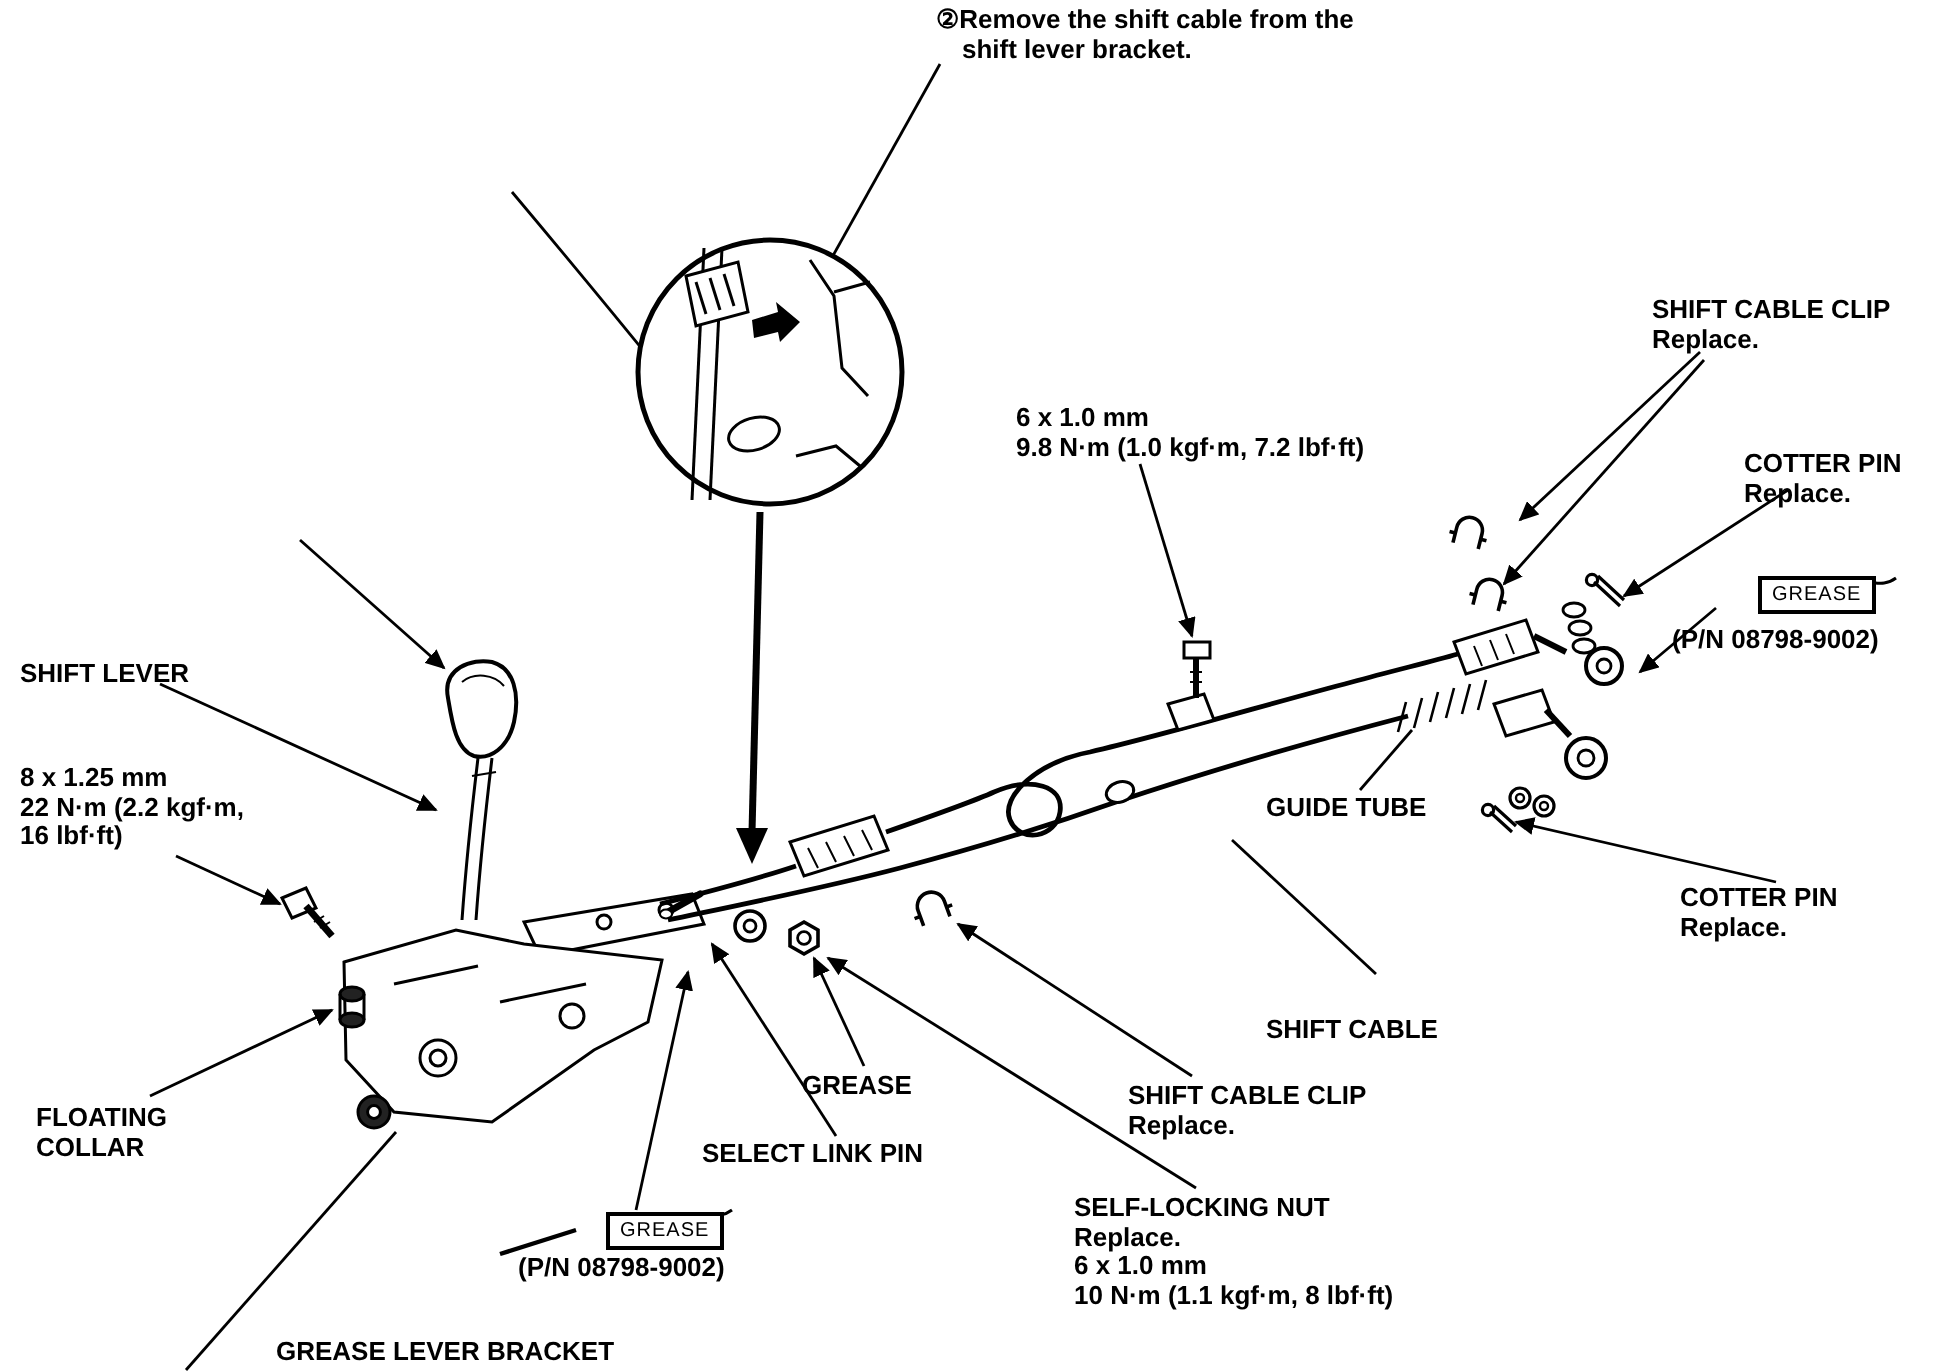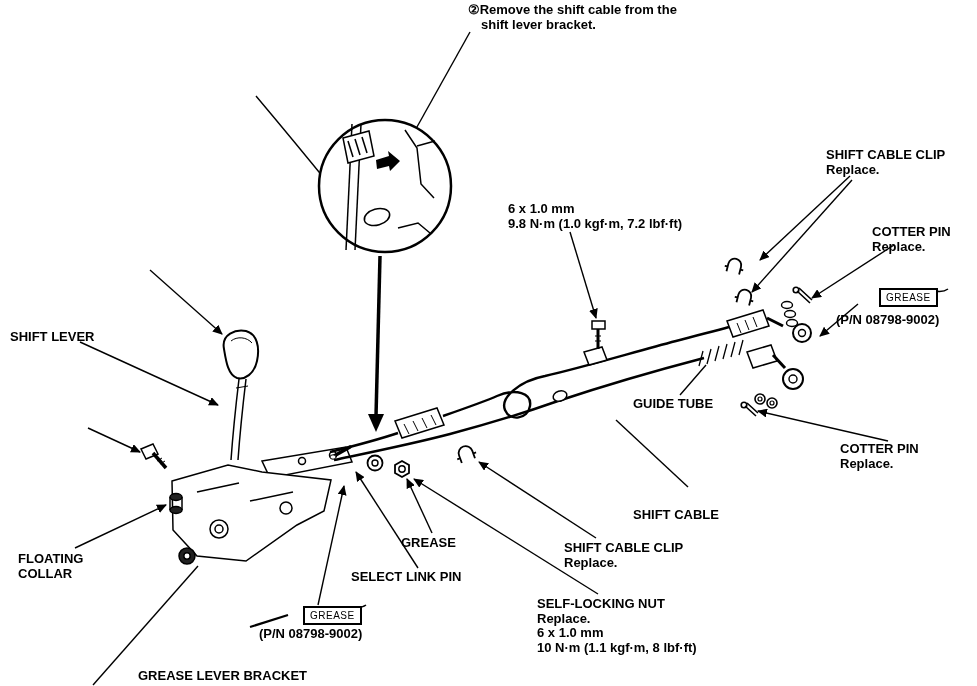--- a/index.html
+++ b/index.html
@@ -192,20 +192,25 @@
   <div class="label" style="left:468px;top:3px">
     <div>②Remove the shift cable from the</div>
     <div class="ind2">shift lever bracket.</div>
   </div>
 
 
   <div class="label" style="left:10px;top:330px">
     <div>SHIFT LEVER</div>
   </div>
 
+  <div class="label" style="left:10px;top:382px">
+    <div>8 x 1.25 mm</div>
+    <div>22 N·m (2.2 kgf·m,</div>
+    <div>16 lbf·ft)</div>
+  </div>
 
   <div class="label" style="left:18px;top:552px">
     <div>FLOATING</div>
     <div>COLLAR</div>
   </div>
 
   <div class="label" style="left:138px;top:669px">
     <div>GREASE LEVER BRACKET</div>
   </div>
 

